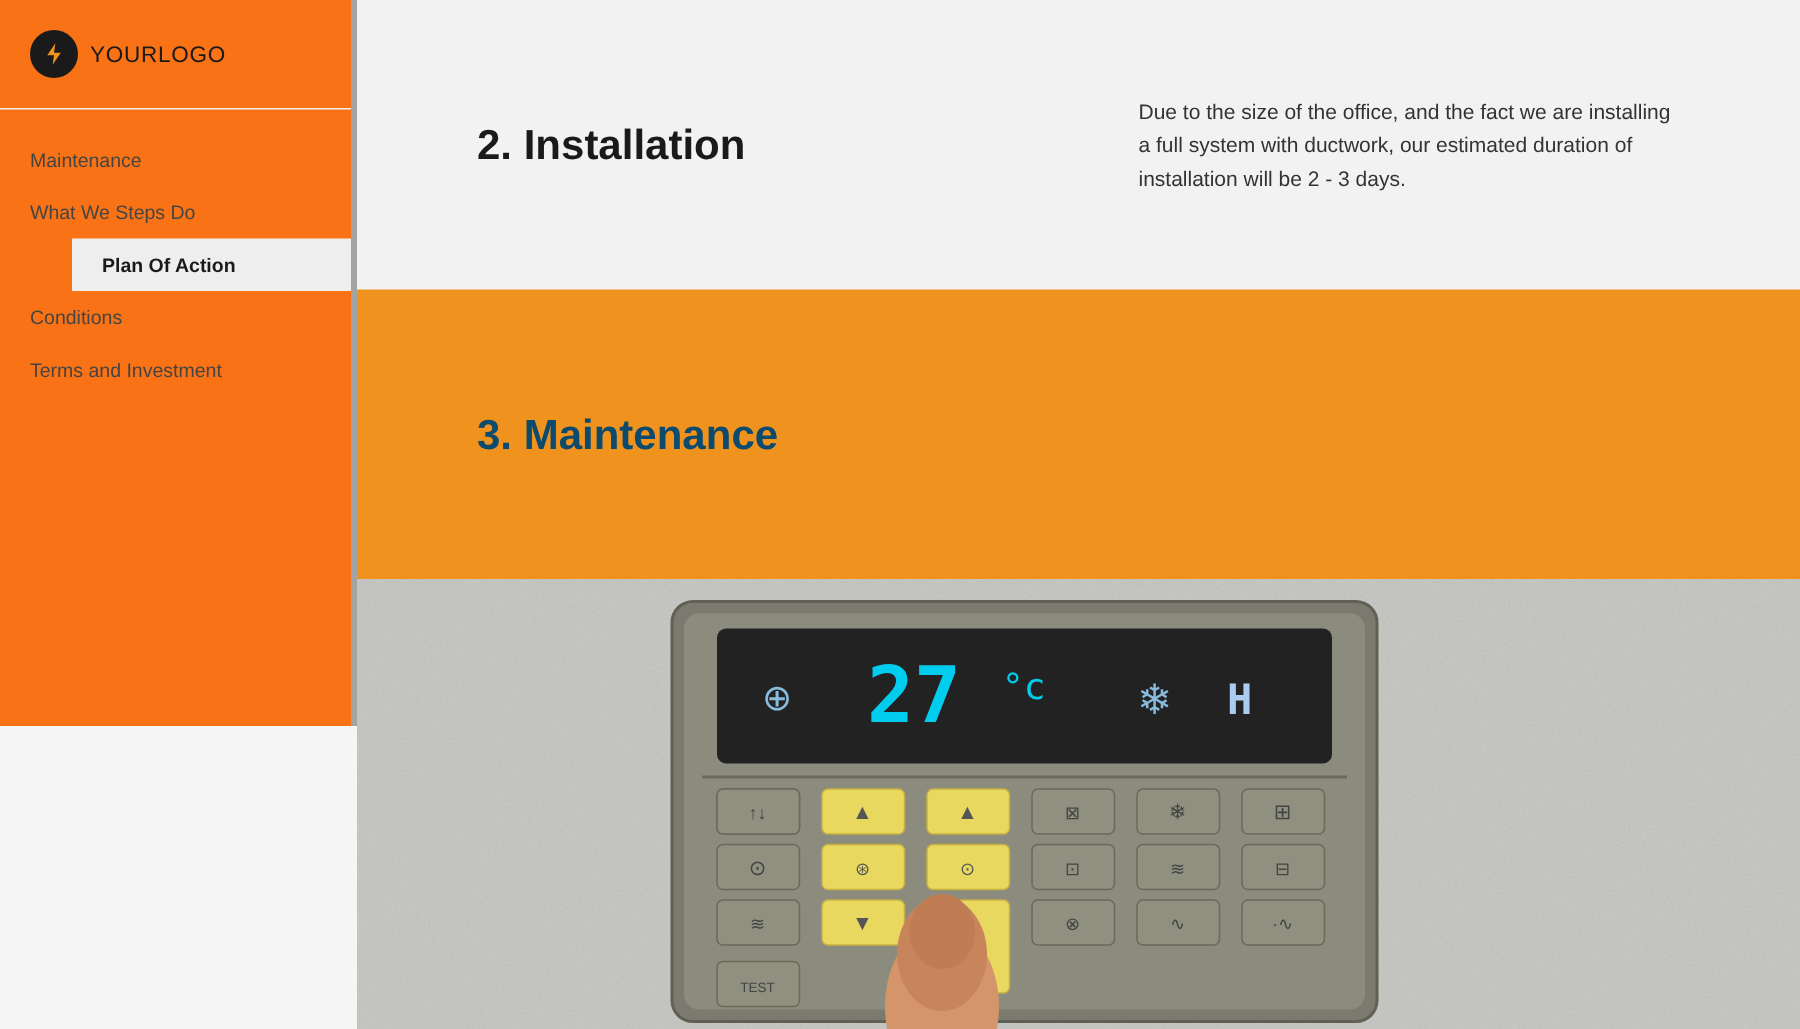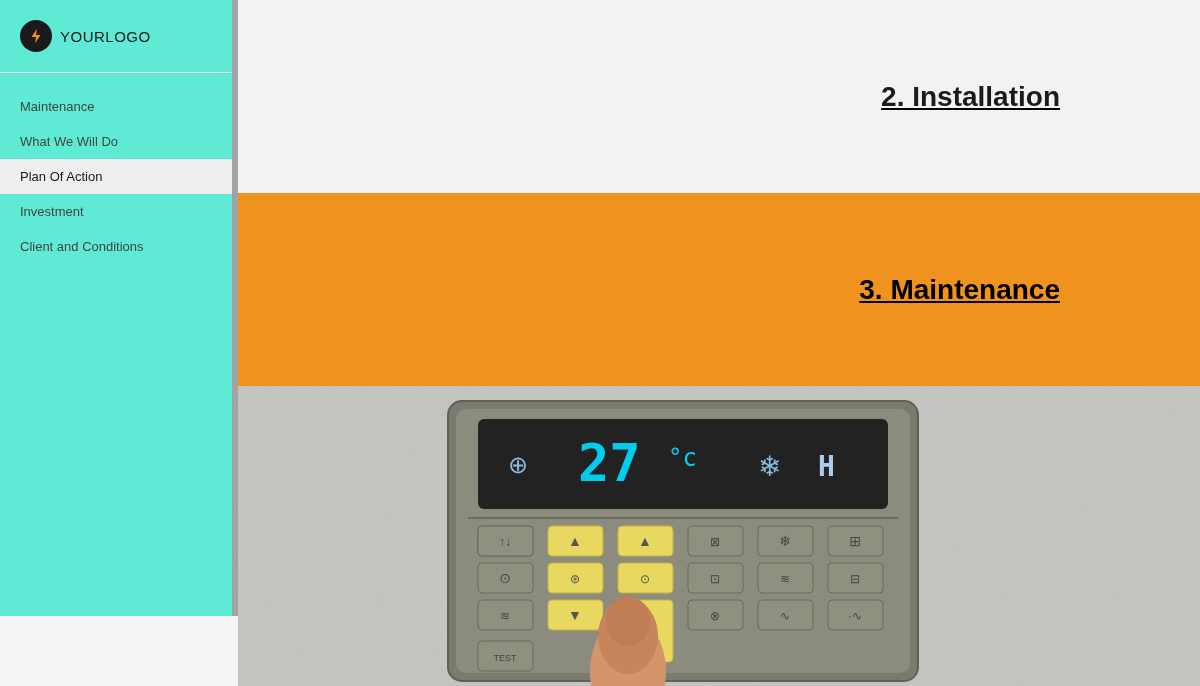--- a/index.html
+++ b/index.html
@@ -2,25 +2,25 @@
 <html><head>
   <meta charset="utf-8">
   <style>
     * { margin: 0; padding: 0; box-sizing: border-box; }
     body { font-family: 'Arial', sans-serif; display: flex; width: 1200px; height: 686px; overflow: hidden; background: #f5f5f5; }
 
     
     #sidebar {
       width: 238px;
       min-width: 238px;
-      background: #5eead4;
-      border-right: 6px solid #a3a3a3;
+      background: #f97316;
+      border-right: 4px solid #a3a3a3;
       display: flex;
       flex-direction: column;
-      height: 616px;
+      height: 484px;
     }
 
     .logo-area {
       display: flex;
       align-items: center;
       padding: 20px 20px;
       border-bottom: 1px solid #f0f0f0;
     }
 
     .logo-icon {
@@ -60,21 +60,22 @@
       padding: 10px 20px;
       font-size: 13px;
       color: #444;
       cursor: pointer;
       transition: background 0.15s;
     }
 
     .nav-item.active {
       background: #eeeeee;
       color: #1a1a1a;
-      font-weight: 400;
+      font-weight: 700;
+      margin-left: 48px;
     }
 
     
     #main {
       flex: 1;
       overflow-y: auto;
       height: 686px;
       display: flex;
       flex-direction: column;
     }
@@ -85,23 +86,22 @@
       display: flex;
       align-items: center;
       padding: 40px 80px;
       min-height: 193px;
     }
 
     .section-left {
       flex: 1;
       display: flex;
       align-items: center;
-      justify-content: flex-end;
+      justify-content: flex-start;
       padding-right: 60px;
-      text-decoration: underline;
     }
 
     .section-right {
       flex: 1;
       padding-left: 20px;
     }
 
     .section-number-title {
       font-size: 28px;
       font-weight: 800;
@@ -117,21 +117,21 @@
     
     .section-maintenance {
       background: #f0931e;
       display: flex;
       align-items: center;
       padding: 40px 80px;
       min-height: 193px;
     }
 
     .section-maintenance .section-number-title {
-      color: #000000;
+      color: #0c4a6e;
     }
 
     .section-maintenance .section-description {
       color: #ffffff;
     }
 
     
     .section-image {
       flex: 1;
       background: #888;
@@ -161,32 +161,35 @@
         <polygon points="11,2 5,11 10,11 9,18 15,9 10,9" fill="#f0931e"></polygon>
       </svg>
     </div>
     <div class="logo-text">
       <span>YOUR</span><span>LOGO</span>
     </div>
   </div>
 
   <ul class="nav-list">
     <li class="nav-item">Maintenance</li>
-    <li class="nav-item">What We Will Do</li>
+    <li class="nav-item">What We Steps Do</li>
     <li class="nav-item active">Plan Of Action</li>
-    <li class="nav-item">Investment</li>
-    <li class="nav-item">Client and Conditions</li>
+    <li class="nav-item">Conditions</li>
+    <li class="nav-item">Terms and Investment</li>
   </ul>
 </div>
 
 <div id="main">
 
   <div class="section-installation">
     <div class="section-left">
       <h2 class="section-number-title">2. Installation</h2>
+    </div>
+    <div class="section-right">
+      <p class="section-description">Due to the size of the office, and the fact we are installing a full system with ductwork, our estimated duration of installation will be 2 - 3 days.</p>
     </div>
   </div>
 
   <div class="section-maintenance">
     <div class="section-left">
       <h2 class="section-number-title">3. Maintenance</h2>
     </div>
   </div>
 
   <div class="section-image">

